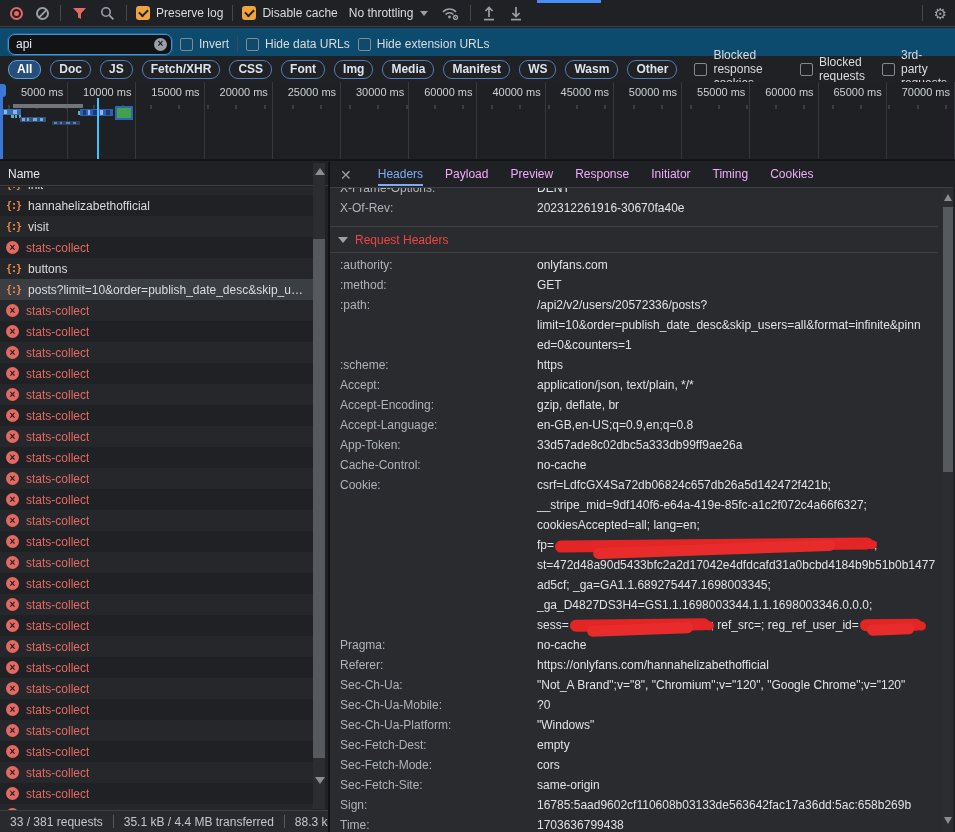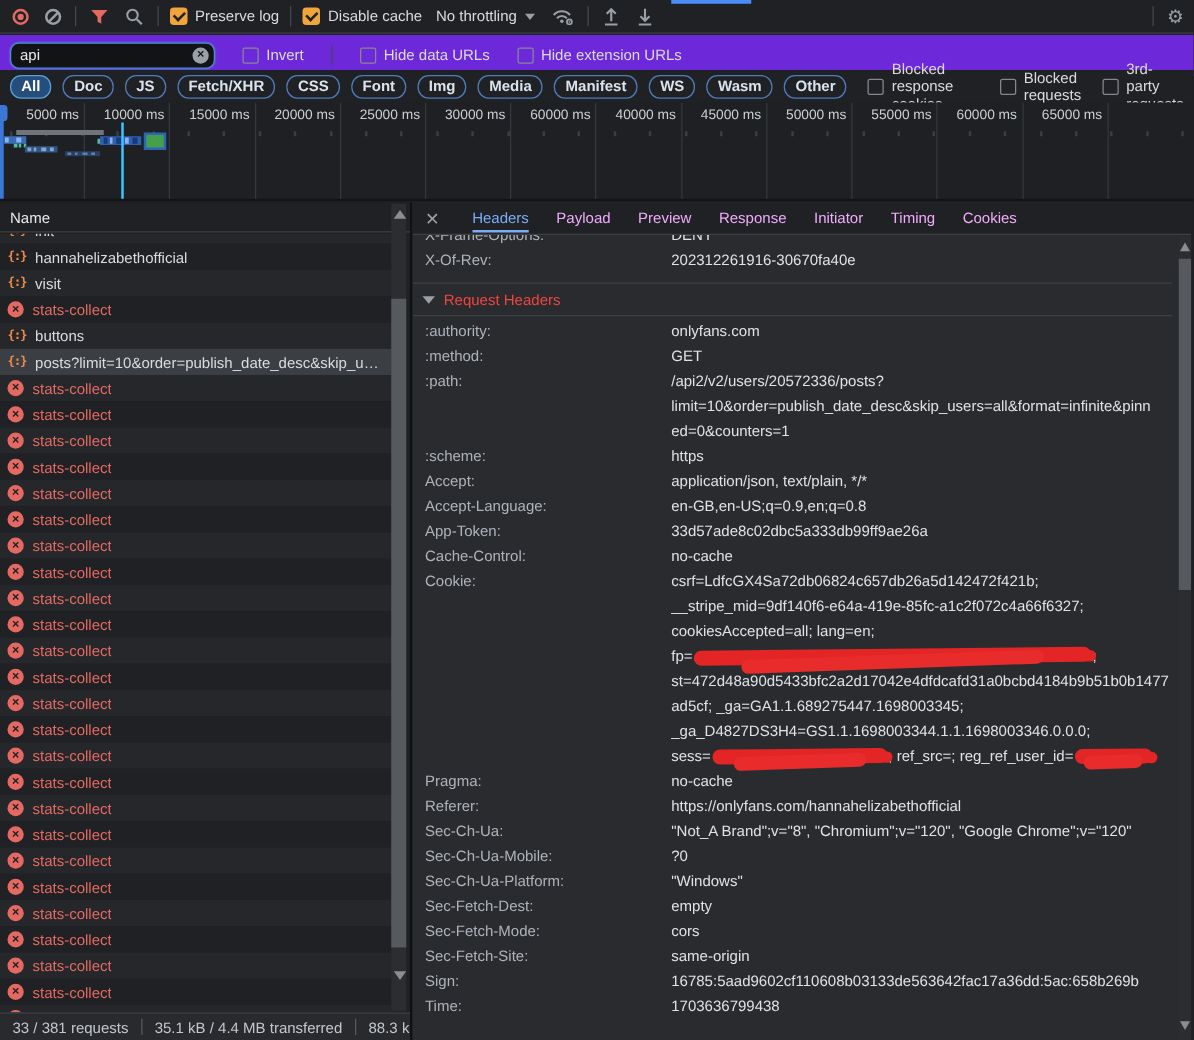--- a/index.html
+++ b/index.html
@@ -23,22 +23,22 @@
     border-left:2px solid #202124; border-bottom:2px solid #202124; transform:rotate(-45deg); }
   .box.un { background:transparent; border:1.5px solid #85898e; border-radius:2px; width:13px; height:13px; }
   .box.un::after { display:none; }
   .throttle { display:flex; align-items:center; gap:7px; cursor:pointer; padding:0 2px; }
   .caret { width:0; height:0; border-left:4px solid transparent; border-right:4px solid transparent; border-top:5px solid #9aa0a6; }
   .gear { color:#9aa0a6; font-size:15px; line-height:15px; }
   .spacer { flex:1; }
   svg.ic { display:block; }
 
   
-  .filter-row { position:absolute; left:0; top:28px; width:955px; height:27px; background:#6d28d9;
-    border-bottom:1px solid #3c4043; display:flex; align-items:center; padding:16px 8px; gap:22px; }
+  .filter-row { position:absolute; left:0; top:28px; width:955px; height:27px; background:#0c4a6e;
+    border-bottom:1px solid #3c4043; display:flex; align-items:center; padding:16px 8px; gap:8px; }
   .finput { position:relative; width:164px; height:21px; }
   .finput input { width:100%; height:100%; background:#121315; border:1px solid #4a8fd6; outline:1px solid rgba(74,143,214,.35);
     border-radius:7px; color:#e8eaed; font-size:12px; padding:0 22px 0 7px; font-family:"Liberation Sans",sans-serif; }
   .xclear { position:absolute; right:5px; top:4px; width:13px; height:13px; border-radius:50%; background:#9aa0a6;
     color:#17181a; font-size:10px; font-weight:bold; display:flex; align-items:center; justify-content:center; cursor:pointer; line-height:1; }
 
   
   .pills-row { position:absolute; left:0; top:56px; width:955px; height:26px; background:#1f2124;
     display:flex; align-items:center; padding:0 8px; gap:9px; }
   .pill { border:1px solid #4e7cb8; color:#dbe3ec; font-weight:bold; font-size:12px; border-radius:9px;
@@ -258,20 +258,23 @@
         <span>50000 ms</span>
       </div>
       <div class="ovcol" style="left: 682.143px; width: 68.2143px;">
         <span>55000 ms</span>
       </div>
       <div class="ovcol" style="left: 750.357px; width: 68.2143px;">
         <span>60000 ms</span>
       </div>
       <div class="ovcol" style="left: 818.571px; width: 68.2143px;">
         <span>65000 ms</span>
+      </div>
+      <div class="ovcol" style="left: 886.786px; width: 68.2143px;">
+        <span>70000 ms</span>
       </div>
       <div class="ovbar" style="left: 8px; top: 23px; width: 2px; height: 4px; background: rgb(58, 61, 65);"></div>
       <div class="ovbar" style="left: 36.4px; top: 23px; width: 2px; height: 4px; background: rgb(58, 61, 65);"></div>
       <div class="ovbar" style="left: 64.8px; top: 23px; width: 2px; height: 4px; background: rgb(58, 61, 65);"></div>
       <div class="ovbar" style="left: 93.2px; top: 23px; width: 2px; height: 4px; background: rgb(58, 61, 65);"></div>
       <div class="ovbar" style="left: 121.6px; top: 23px; width: 2px; height: 4px; background: rgb(58, 61, 65);"></div>
       <div class="ovbar" style="left: 150px; top: 23px; width: 2px; height: 4px; background: rgb(58, 61, 65);"></div>
       <div class="ovbar" style="left: 178.4px; top: 23px; width: 2px; height: 4px; background: rgb(58, 61, 65);"></div>
       <div class="ovbar" style="left: 206.8px; top: 23px; width: 2px; height: 4px; background: rgb(58, 61, 65);"></div>
       <div class="ovbar" style="left: 235.2px; top: 23px; width: 2px; height: 4px; background: rgb(58, 61, 65);"></div>
@@ -529,20 +532,26 @@
                 <div class="vline"><span>https</span></div>
               </div>
             </div>
             <div class="hrow">
               <span class="hname">Accept:</span>
               <div class="hval">
                 <div class="vline"><span>application/json, text/plain, */*</span></div>
               </div>
             </div>
             <div class="hrow">
+              <span class="hname">Accept-Encoding:</span>
+              <div class="hval">
+                <div class="vline"><span>gzip, deflate, br</span></div>
+              </div>
+            </div>
+            <div class="hrow">
               <span class="hname">Accept-Language:</span>
               <div class="hval">
                 <div class="vline"><span>en-GB,en-US;q=0.9,en;q=0.8</span></div>
               </div>
             </div>
             <div class="hrow">
               <span class="hname">App-Token:</span>
               <div class="hval">
                 <div class="vline"><span>33d57ade8c02dbc5a333db99ff9ae26a</span></div>
               </div>

